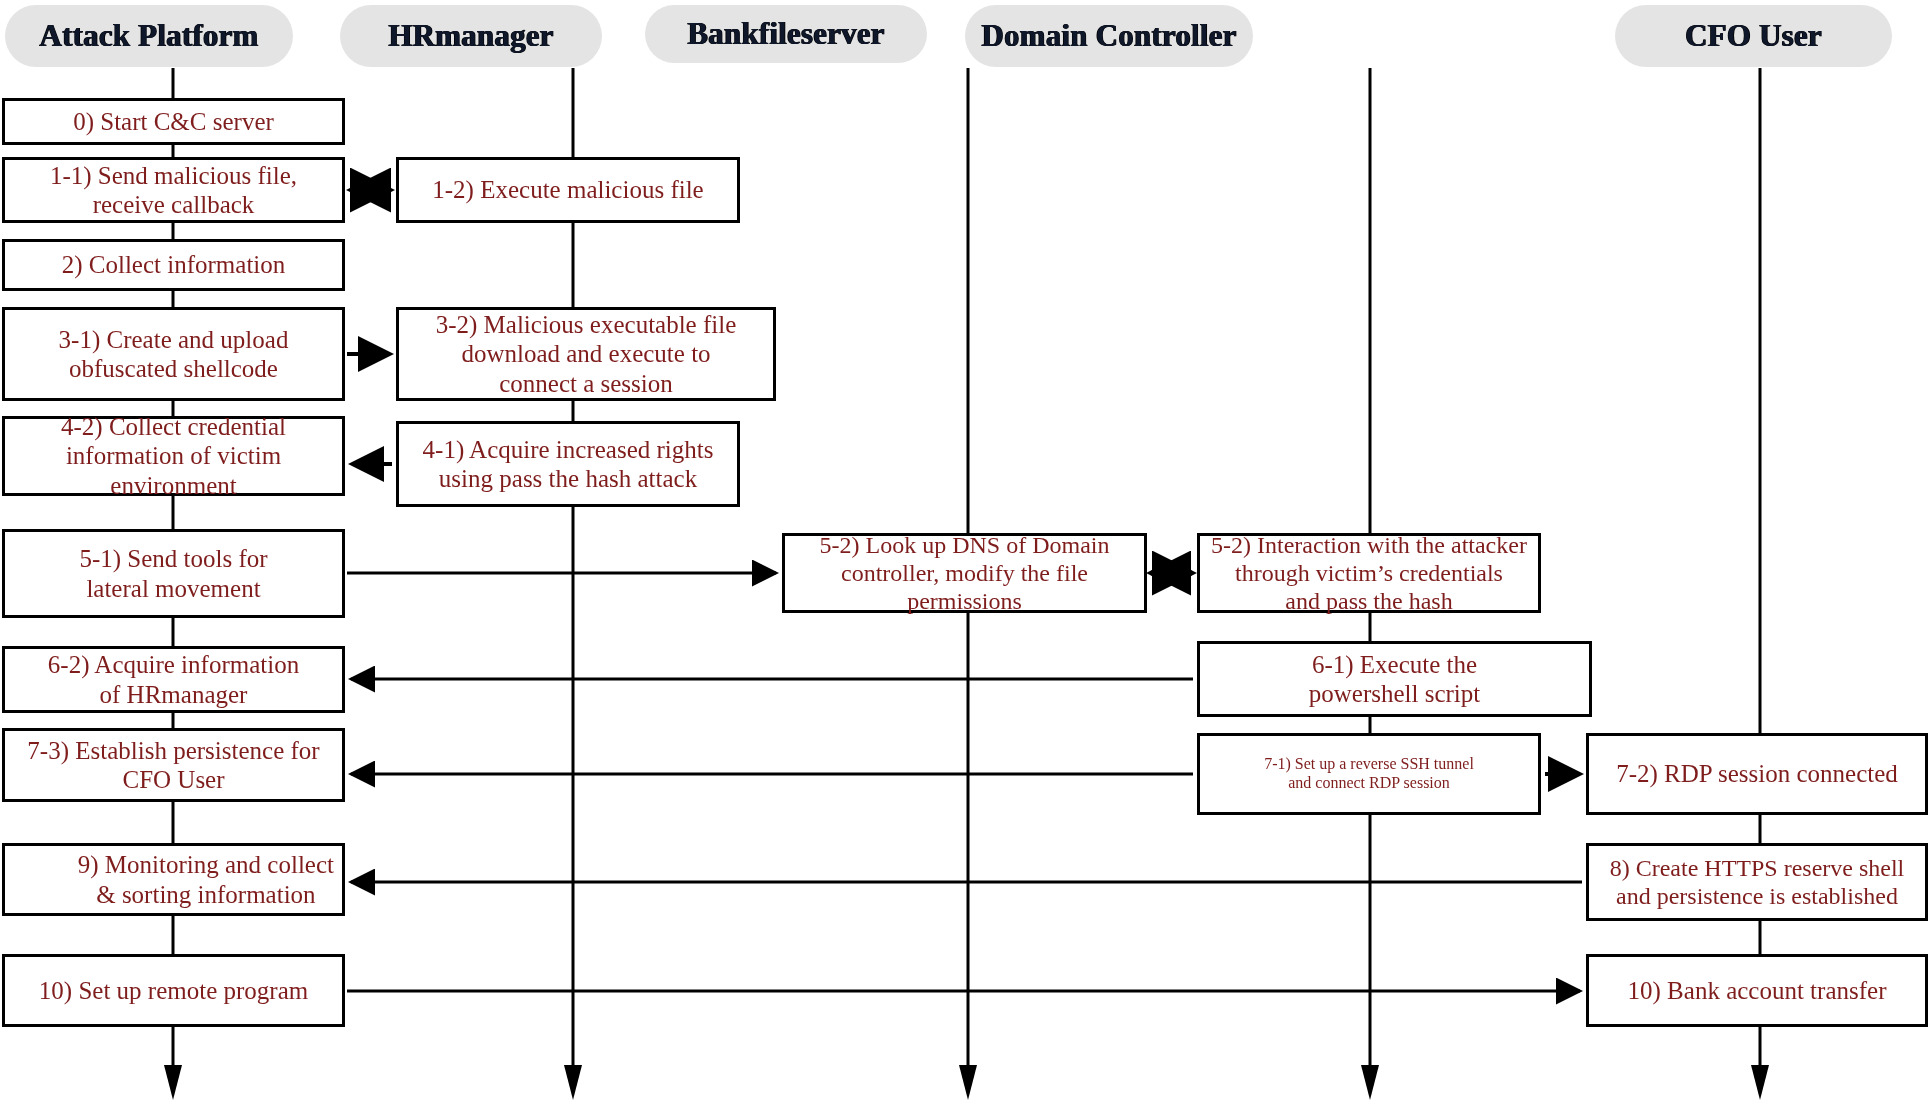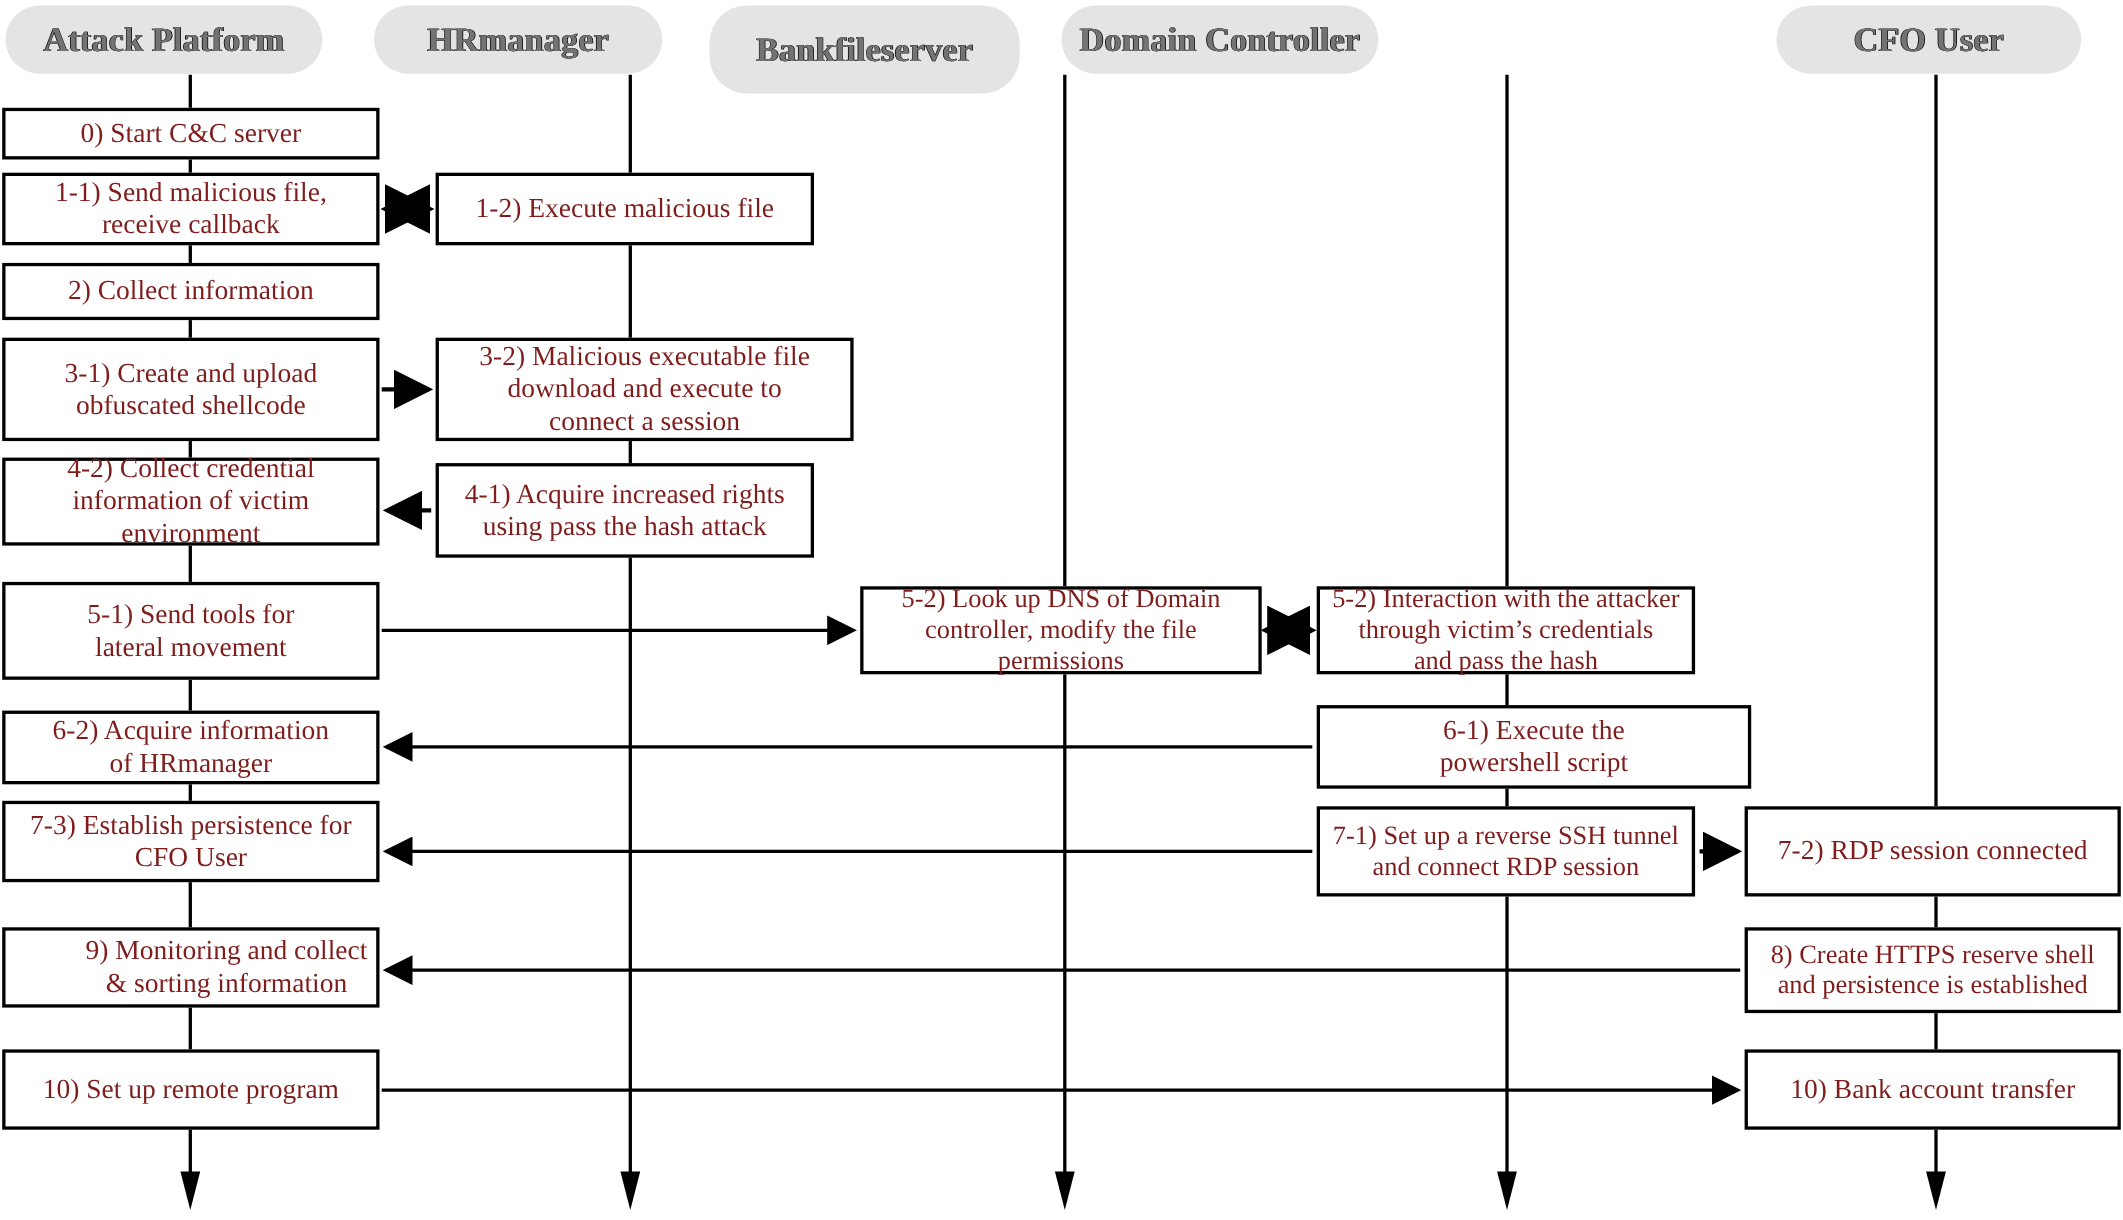--- a/index.html
+++ b/index.html
@@ -25,21 +25,21 @@
     height: 1109px;
     pointer-events: none;
   }
   .actor-pill {
     position: absolute;
     background: #e4e4e4;
     border-radius: 34px;
     display: flex;
     align-items: center;
     justify-content: center;
-    color: #737373;
+    color: #0f172a;
     font-weight: bold;
     font-size: 31px;
     letter-spacing: 0.2px;
     text-shadow: 0.6px 0 0 #000, -0.6px 0 0 #000;
     white-space: nowrap;
   }
   .msg-box {
     position: absolute;
     background: #ffffff;
     border: 3px solid #000000;
@@ -81,21 +81,21 @@
       <polygon points="1760,1100 1751,1065 1769,1065"></polygon>
     </g>
   </svg>
 
   <div class="actor-pill" style="left:5px; top:5px; width:288px; height:62px;">
     <span>Attack Platform</span>
   </div>
   <div class="actor-pill" style="left:340px; top:5px; width:262px; height:62px;">
     <span>HRmanager</span>
   </div>
-  <div class="actor-pill" style="left:645px; top:5px; width:282px; height:80px;">
+  <div class="actor-pill" style="left:645px; top:5px; width:282px; height:58px;">
     <span>Bankfileserver</span>
   </div>
   <div class="actor-pill" style="left:965px; top:5px; width:288px; height:62px;">
     <span>Domain Controller</span>
   </div>
   <div class="actor-pill" style="left:1615px; top:5px; width:277px; height:62px;">
     <span>CFO User</span>
   </div>
 
   <div class="msg-box" style="left:2px; top:98px; width:343px; height:47px;">
@@ -157,21 +157,21 @@
 
   <div class="msg-box" style="left:1197px; top:533px; width:344px; height:80px; font-size:24px;">
     <span class="txt">5-2) Interaction with the attacker
 through victim’s credentials
 and pass the hash</span>
   </div>
   <div class="msg-box" style="left:1197px; top:641px; width:395px; height:76px;">
     <span class="txt">6-1) Execute the
 powershell script</span>
   </div>
-  <div class="msg-box" style="left:1197px; top:733px; width:344px; height:82px; font-size:24px;">
+  <div class="msg-box" style="left:1197px; top:733px; width:344px; height:82px; font-size:16px;">
     <span class="txt">7-1) Set up a reverse SSH tunnel
 and connect RDP session</span>
   </div>
 
   <div class="msg-box" style="left:1586px; top:733px; width:342px; height:82px;">
     <span class="txt">7-2) RDP session connected</span>
   </div>
   <div class="msg-box" style="left:1586px; top:843px; width:342px; height:78px; font-size:24px;">
     <span class="txt">8) Create HTTPS reserve shell
 and persistence is established</span>

